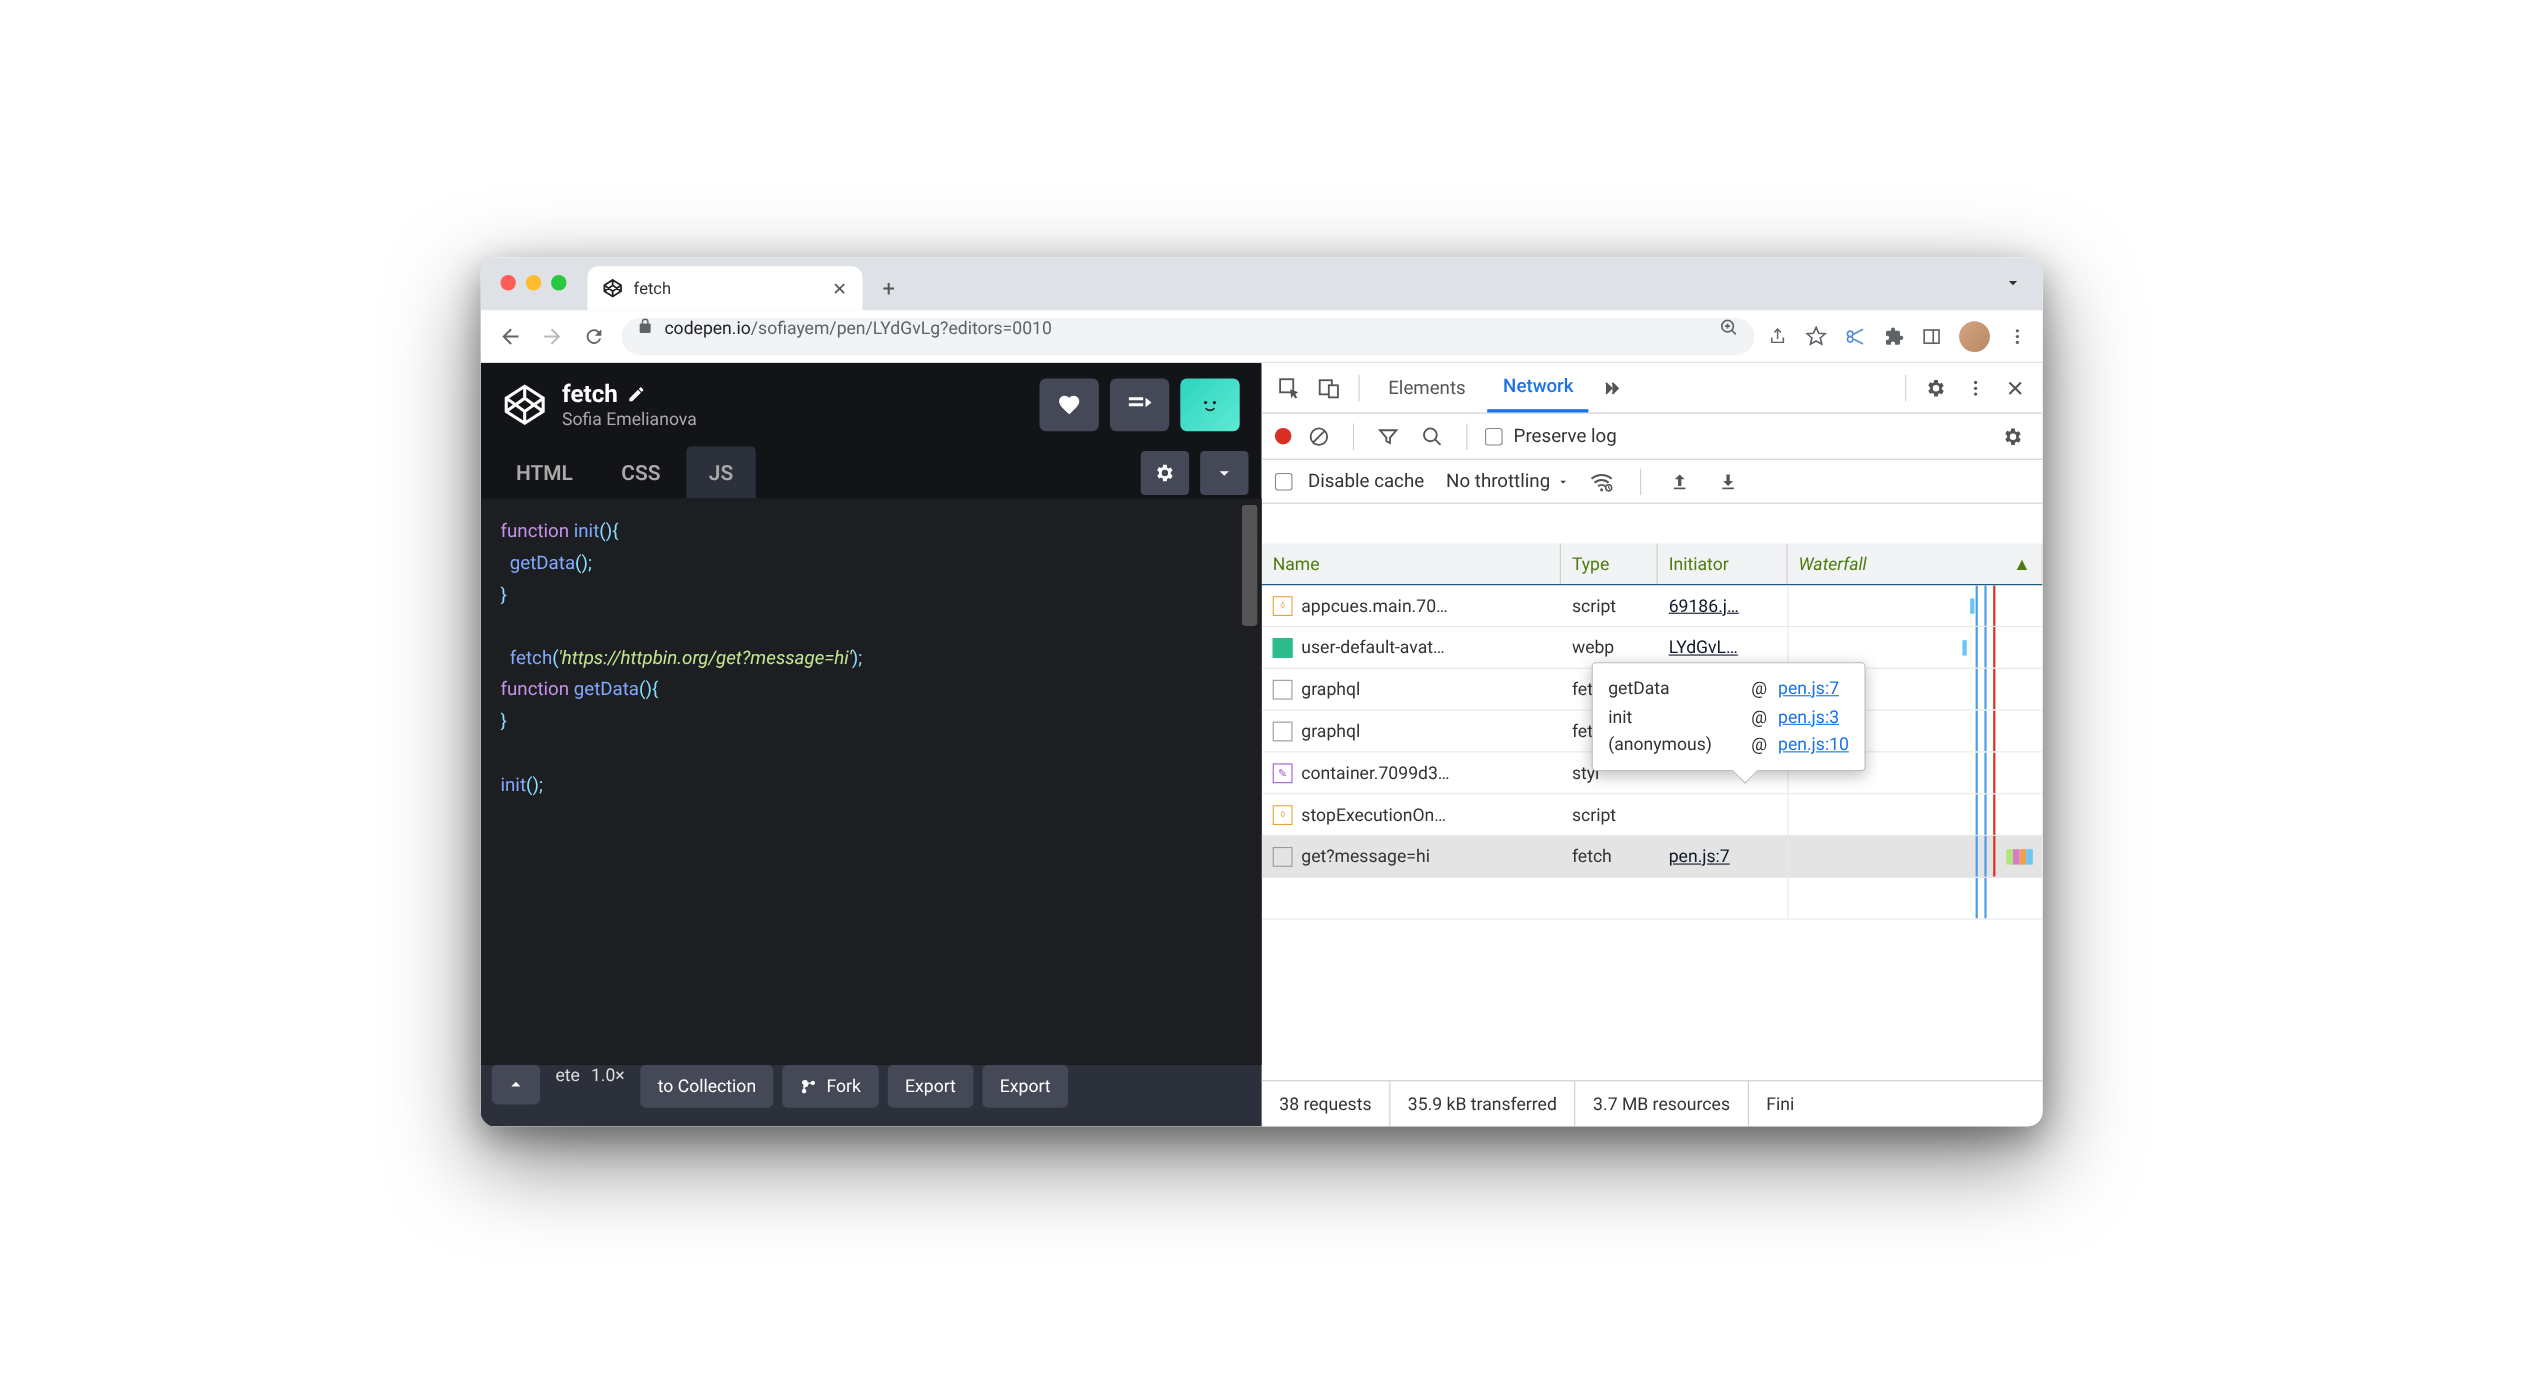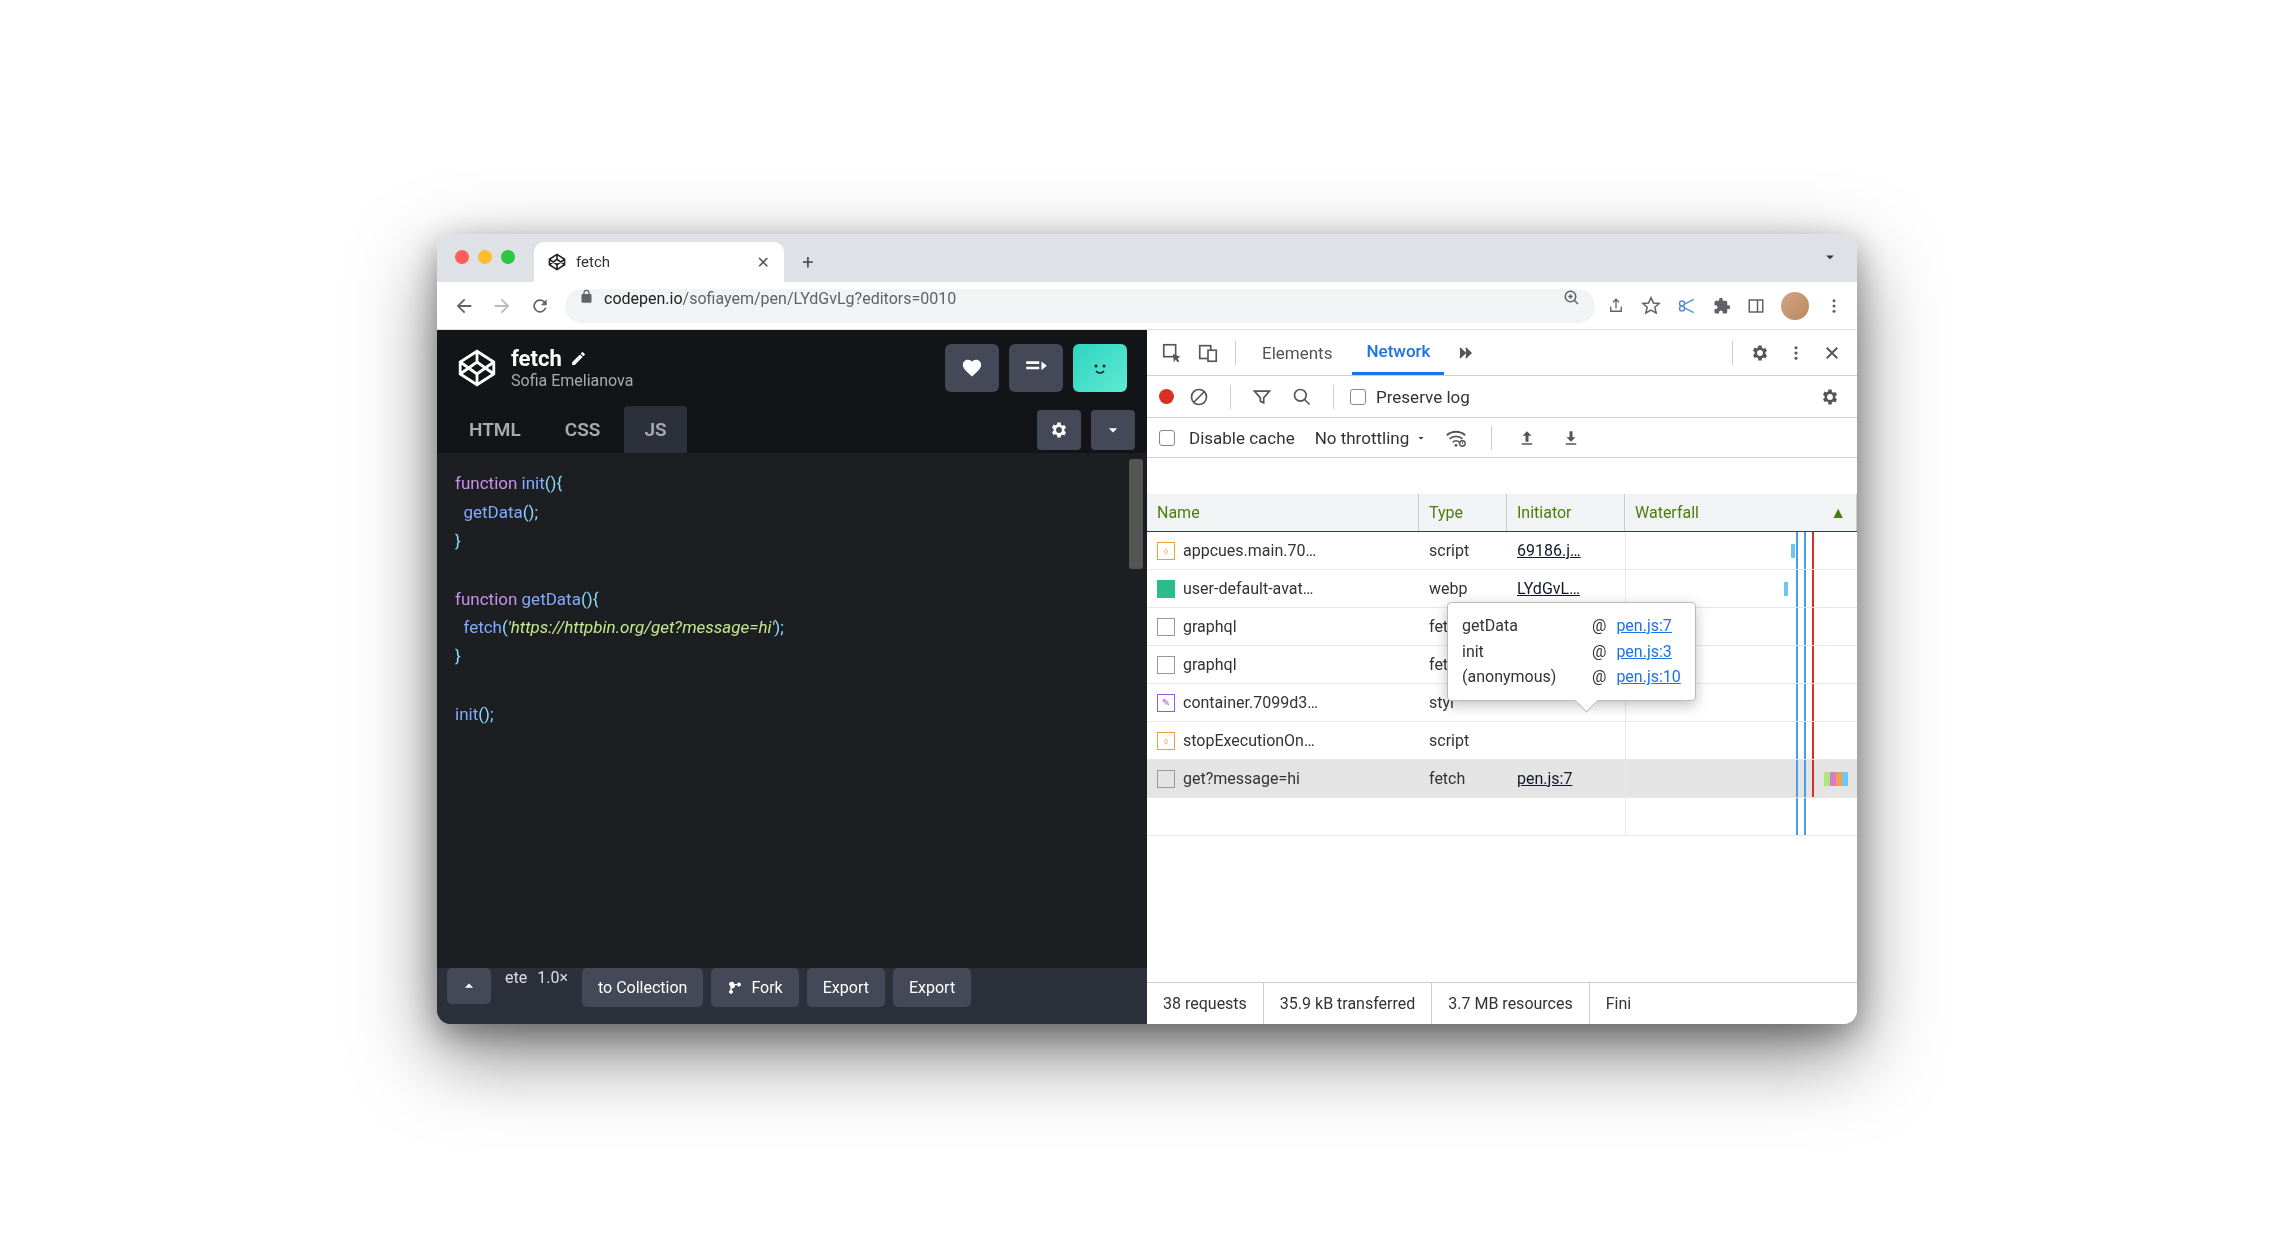--- a/index.html
+++ b/index.html
@@ -51,21 +51,21 @@
 .dt-sep{width:1px;height:24px;background:#ccc;margin:0 6px;}
 .dt-tab{padding:0 14px;height:100%;display:flex;align-items:center;color:#555;cursor:pointer;}
 .dt-tab.active{color:#1a73e8;border-bottom:3px solid#1a73e8;font-weight:500;}
 .dt-sp{flex:1;}
 .dt-toolbar{height:42px;border-bottom:1px solid #d0d0d0;display:flex;align-items:center;padding:0 12px;gap:10px;}
 .rec{width:15px;height:15px;border-radius:50%;background:#d93025;}
 .chk{width:16px;height:16px;border:1.5px solid#888;border-radius:3px;}
 .dt-toolbar2{height:40px;border-bottom:1px solid #d0d0d0;display:flex;align-items:center;padding:0 12px;gap:14px;}
 .nethead{height:38px;background:#f1f3f4;border-bottom:1px solid #0c4a6e;display:flex;align-items:center;font-size:16px;color:#4d7c0f;margin-top:36px;}
 .nethead>div{padding:0 10px;border-right:1px solid#ccc;height:100%;display:flex;align-items:center;}
-.col-name{flex:1;} .col-type{width:88px;} .col-init{width:118px;} .col-wf{width:232px;justify-content:space-between;}
+.col-name{flex:1;} .col-type{width:88px;} .col-init{width:118px;} .col-wf{width:232px;justify-content:space-between;font-style:italic;}
 .netbody{flex:1;position:relative;overflow:hidden;}
 .netrow{height:38px;display:flex;align-items:center;border-bottom:1px solid#e8e8e8;font-size:16px;}
 .netrow.sel{background:#e4e4e4;}
 .netrow>div{padding:0 10px;height:100%;display:flex;align-items:center;overflow:hidden;white-space:nowrap;text-overflow:ellipsis;}
 .nr-name{flex:1;gap:8px;} .nr-type{width:88px;} .nr-init{width:118px;text-decoration:underline;color:#0f172a;} .nr-wf{width:232px;position:relative;border-left:1px solid#e8e8e8;}
 .fico{width:18px;height:18px;flex-shrink:0;border:1px solid;display:flex;align-items:center;justify-content:center;font-size:10px;}
 .fico.js{border-color:#e8a33d;color:#e8a33d;} .fico.img{border-color:#2bbc8a;background:#2bbc8a;} .fico.file{border-color:#999;} .fico.css{border-color:#a259d9;color:#a259d9;}
 .wf-bar{position:absolute;height:14px;top:50%;transform:translateY(-50%);}
 .wf-line{position:absolute;width:2px;top:0;bottom:0;}
 .tooltip{position:absolute;background:#fff;border:1px solid#bbb;border-radius:4px;box-shadow:0 4px 14px rgba(0,0,0,.25);padding:10px 14px;font-family:"SF Mono",Monaco,Consolas,monospace;font-size:16px;z-index:10;top:70px;left:300px;}
@@ -211,22 +211,22 @@
               <path fill="#fff" d="M7 10l5 5 5-5z"></path>
             </svg>
           </div>
       </div>
       <div class="editor">
         <div class="scrollbar"></div>
         <div><span class="kw">function</span> <span class="fn">init</span><span class="pn">(){</span></div>
         <div>&nbsp;&nbsp;<span class="fn">getData</span><span class="pn">();</span></div>
         <div><span class="pn">}</span></div>
         <div>&nbsp;</div>
+        <div>&nbsp;&nbsp;<span class="fn">fetch</span><span class="pn">(</span><span class="str">'https://httpbin.org/get?message=hi'</span><span class="pn">);</span></div>
         <div><span class="kw">function</span> <span class="fn">getData</span><span class="pn">(){</span></div>
-        <div>&nbsp;&nbsp;<span class="fn">fetch</span><span class="pn">(</span><span class="str">'https://httpbin.org/get?message=hi'</span><span class="pn">);</span></div>
         <div><span class="pn">}</span></div>
         <div>&nbsp;</div>
         <div><span class="fn">init</span><span class="pn">();</span></div>
       </div>
       <div class="cp-footer">
         <div class="cp-fbtn" style="padding:8px 12px;">
             <svg width="20" height="20" viewBox="0 0 24 24">
               <path fill="#fff" d="M7 14l5-5 5 5z"></path>
             </svg>
           </div>

